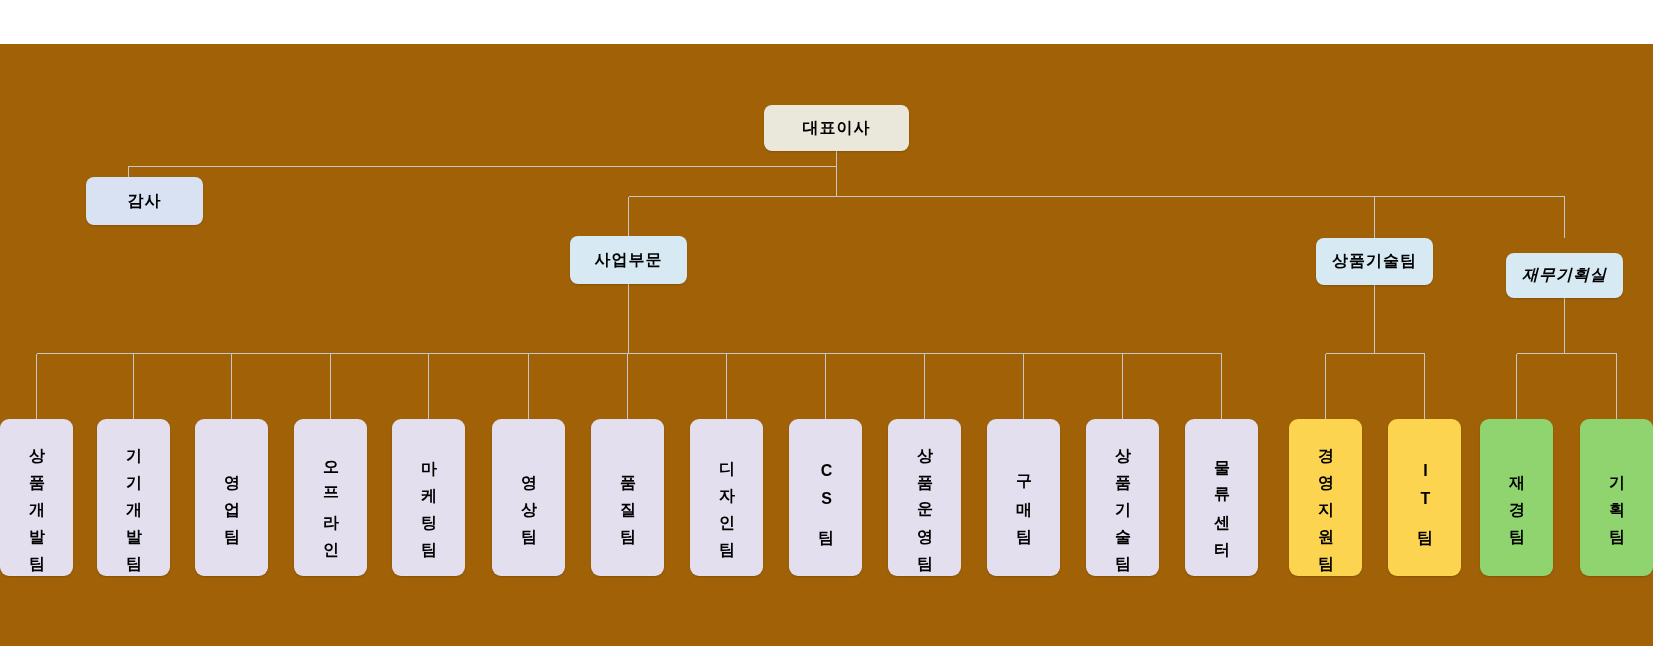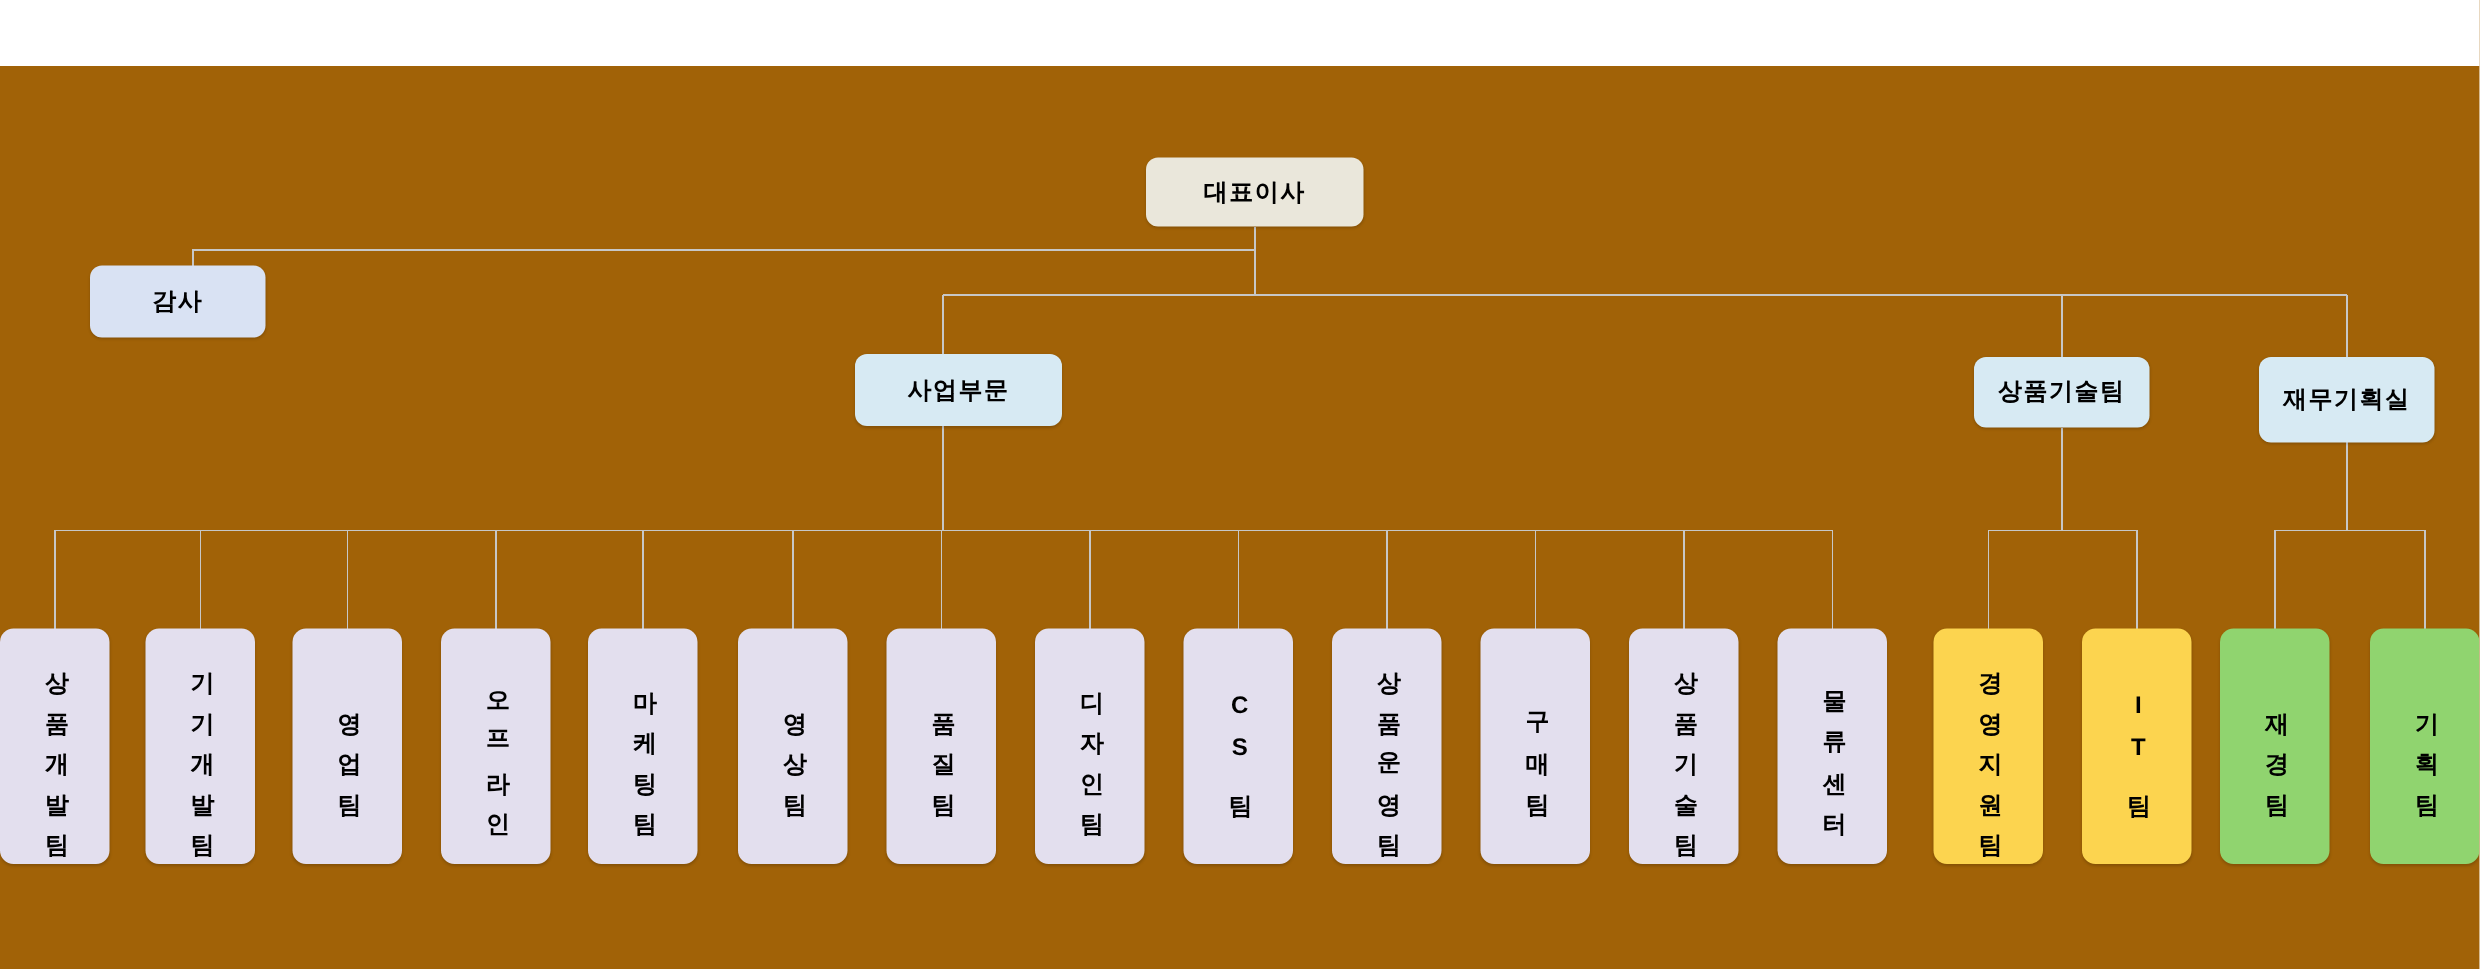--- a/index.html
+++ b/index.html
@@ -39,25 +39,25 @@
     font-weight: 700;
     text-align: center;
     box-sizing: border-box;
   }
   .node .hlabel {
     font-size: 16px;
     letter-spacing: 1px;
     white-space: nowrap;
   }
   .node-ceo   { left: 764px;  top: 61px;  width: 145px; height: 46px; background: #EAE7DB; }
-  .node-audit { left: 60px;   top: 133px; width: 117px; height: 48px; background: #D9E2F3; }
+  .node-audit { left: 86px;   top: 133px; width: 117px; height: 48px; background: #D9E2F3; }
   .node-div   { background: #D7EAF3; }
-  .node-biz   { left: 570px;  top: 192px; width: 138px; height: 48px; }
+  .node-biz   { left: 570px;  top: 192px; width: 117px; height: 48px; }
   .node-mgmt  { left: 1316px; top: 194px; width: 117px; height: 47px; }
-  .node-fin   { left: 1506px; top: 194px; width: 117px; height: 57px; }
+  .node-fin   { left: 1506px; top: 209px; width: 117px; height: 45px; font-style: italic; }
   .team {
     top: 375px;
     width: 73px;
     height: 157px;
     border-radius: 9px;
   }
   .team .vlabel {
     writing-mode: vertical-lr;
     text-orientation: upright;
     font-size: 16px;

